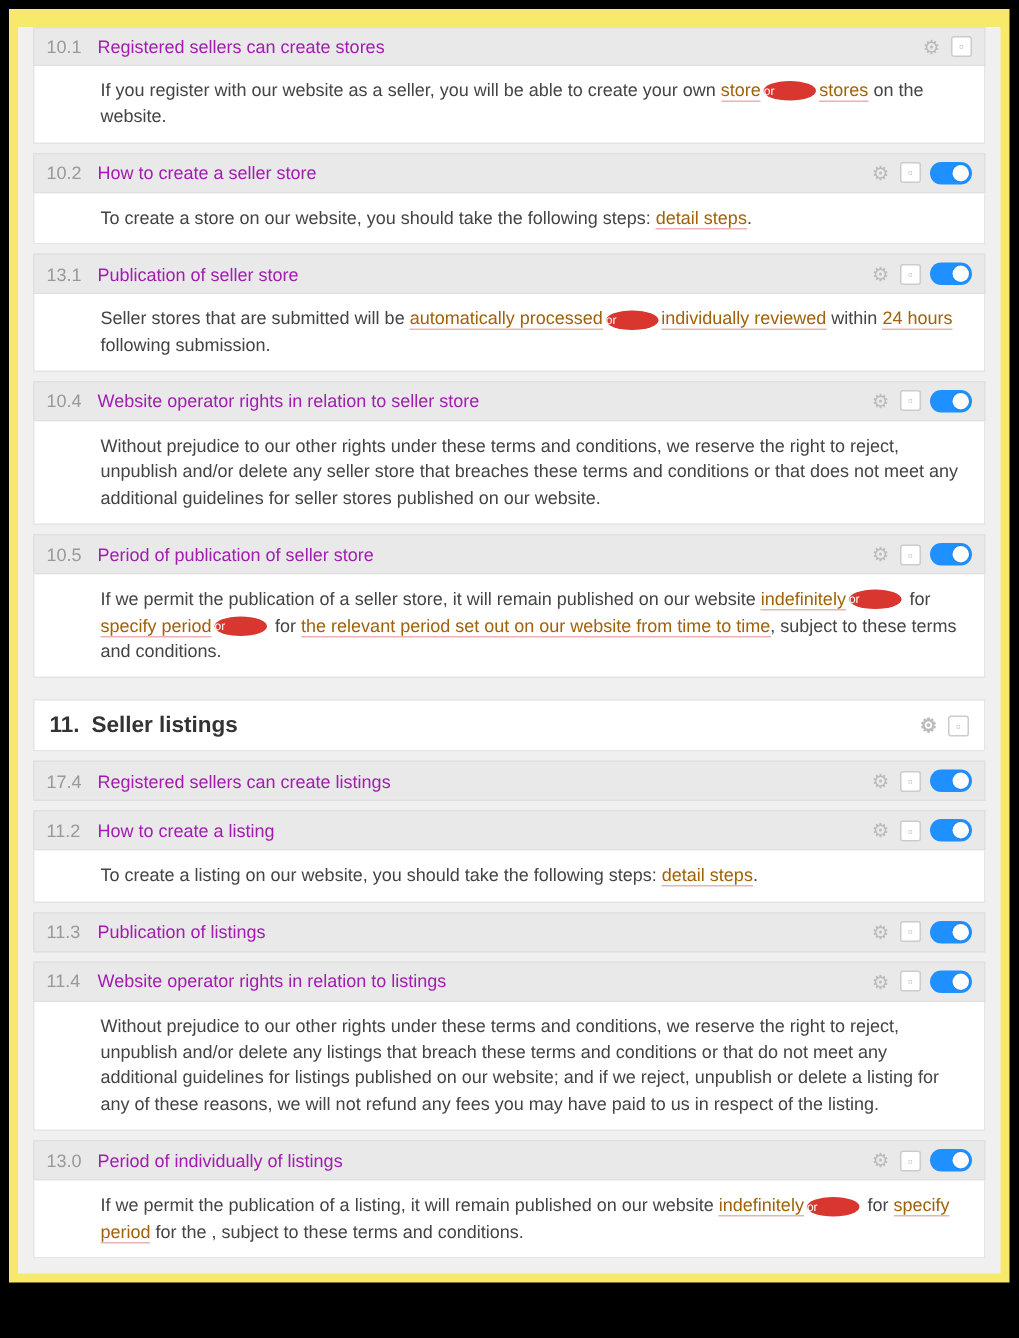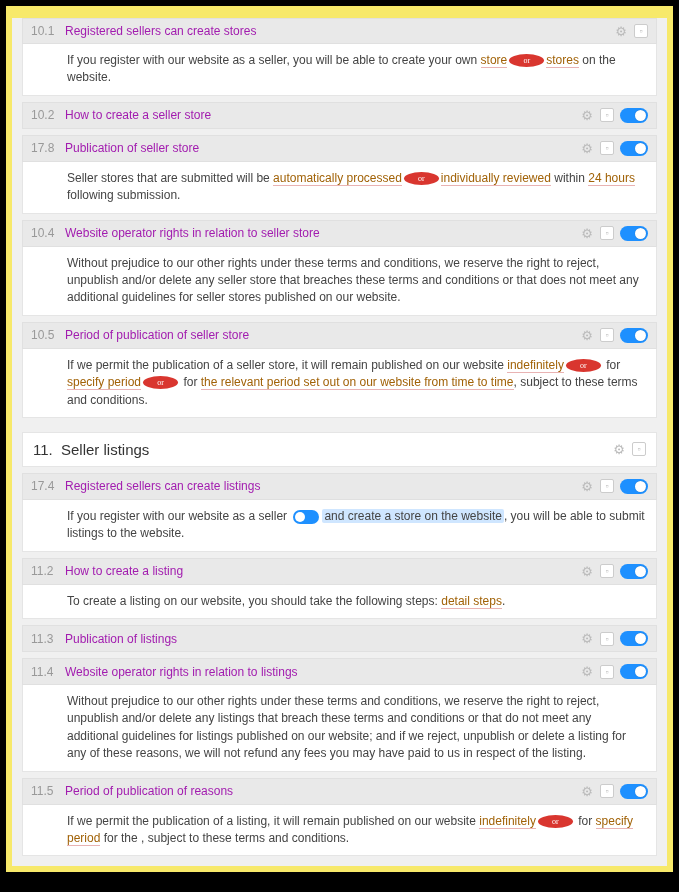--- a/index.html
+++ b/index.html
@@ -20,20 +20,21 @@
   }
   .section-head {
     display: flex;
     align-items: center;
     background: #fff;
     border: 1px solid #e5e5e5;
     padding: 8px 10px;
     margin-top: 14px;
     font-size: 15px;
     color: #333;
+    font-weight: bold;
   }
   .section-head .num { width: 28px; }
   .section-head .title { flex: 1; }
   .section-head .controls { display: flex; align-items: center; gap: 6px; }
   .clause {
     margin-top: 6px;
   }
   .clause-head {
     display: flex;
     align-items: center;
@@ -86,24 +87,23 @@
   .hl-red { color: #a16207; border-bottom: 1px solid rgba(201,64,64,0.4); }
   .hl-blue { background: #cfe6ff; padding: 0 2px; border-radius: 2px; }
   .chip {
     display: inline-block;
     width: 35px; height: 13px;
     background: #d9362f;
     color: #fff;
     border-radius: 50%;
     font-size: 8px;
     line-height: 13px;
-    text-align: center;
+    text-align: left;
     vertical-align: middle;
     margin: 0 2px;
-    font-family: Liberation Serif, serif;
   }
   .chip-blue {
     display: inline-block;
     width: 26px; height: 14px;
     background: #1e90ff;
     border-radius: 7px;
     vertical-align: middle;
     position: relative;
     margin: 0 3px;
   }
@@ -135,24 +135,25 @@
       <div class="clause">
         <div class="clause-head">
           <span class="num">10.2</span>
           <span class="title">How to create a seller store</span>
           <span class="controls">
             <span class="gear">⚙</span>
             <span class="expand">▫</span>
             <span class="toggle"></span>
           </span>
         </div>
-      </div>
-      <div class="clause">
-        <div class="clause-head">
-          <span class="num">17.8</span>
+        <div class="clause-body">To create a store on our website, you should take the following steps: <span class="hl-red">detail steps</span>.</div>
+      </div>
+      <div class="clause">
+        <div class="clause-head">
+          <span class="num">13.1</span>
           <span class="title">Publication of seller store</span>
           <span class="controls">
             <span class="gear">⚙</span>
             <span class="expand">▫</span>
             <span class="toggle"></span>
           </span>
         </div>
         <div class="clause-body">Seller stores that are submitted will be <span class="hl-red">automatically processed</span><span class="chip">or</span><span class="hl-red">individually reviewed</span> within <span class="hl-red">24 hours</span> following submission.</div>
       </div>
       <div class="clause">
@@ -190,21 +191,20 @@
       <div class="clause">
         <div class="clause-head">
           <span class="num">17.4</span>
           <span class="title">Registered sellers can create listings</span>
           <span class="controls">
             <span class="gear">⚙</span>
             <span class="expand">▫</span>
             <span class="toggle"></span>
           </span>
         </div>
-        <div class="clause-body">If you register with our website as a seller <span class="chip-blue"></span><span class="hl-blue">and create a store on the website</span>, you will be able to submit listings to the website.</div>
       </div>
       <div class="clause">
         <div class="clause-head">
           <span class="num">11.2</span>
           <span class="title">How to create a listing</span>
           <span class="controls">
             <span class="gear">⚙</span>
             <span class="expand">▫</span>
             <span class="toggle"></span>
           </span>
@@ -229,22 +229,22 @@
           <span class="controls">
             <span class="gear">⚙</span>
             <span class="expand">▫</span>
             <span class="toggle"></span>
           </span>
         </div>
         <div class="clause-body">Without prejudice to our other rights under these terms and conditions, we reserve the right to reject, unpublish and/or delete any listings that breach these terms and conditions or that do not meet any additional guidelines for listings published on our website; and if we reject, unpublish or delete a listing for any of these reasons, we will not refund any fees you may have paid to us in respect of the listing.</div>
       </div>
       <div class="clause">
         <div class="clause-head">
-          <span class="num">11.5</span>
-          <span class="title">Period of publication of reasons</span>
+          <span class="num">13.0</span>
+          <span class="title">Period of individually of listings</span>
           <span class="controls">
             <span class="gear">⚙</span>
             <span class="expand">▫</span>
             <span class="toggle"></span>
           </span>
         </div>
         <div class="clause-body">If we permit the publication of a listing, it will remain published on our website <span class="hl-red">indefinitely</span><span class="chip">or</span> for <span class="hl-red">specify period</span> for the , subject to these terms and conditions.</div>
       </div>
     </div>
 </div>

